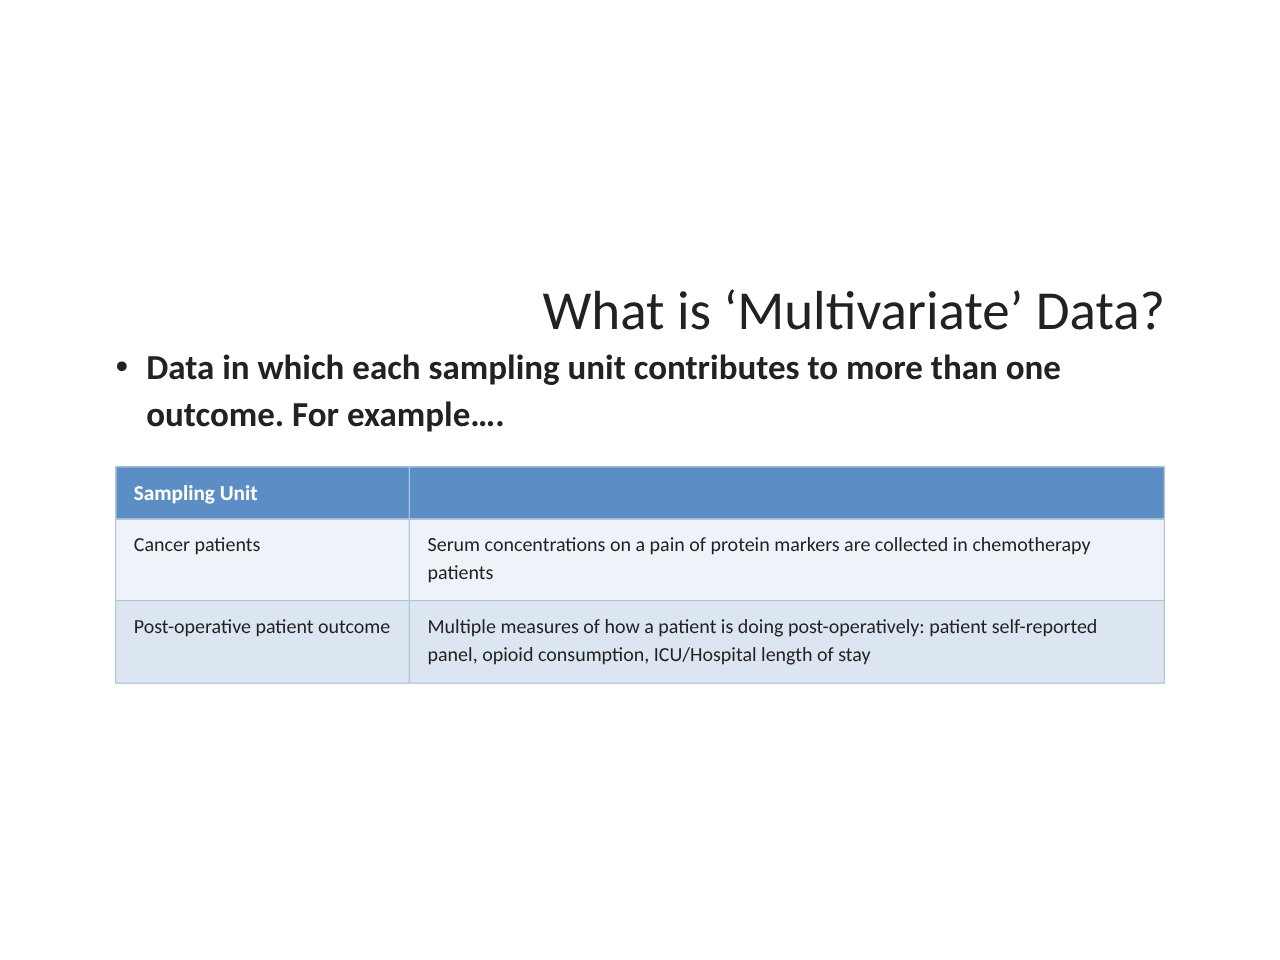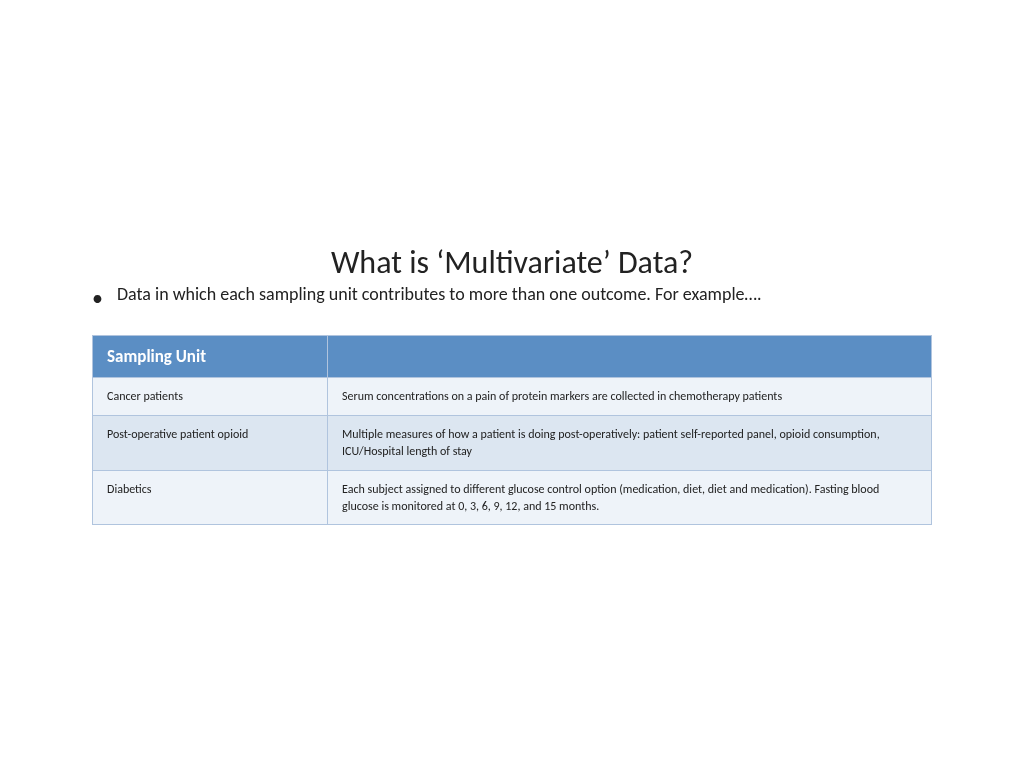--- a/index.html
+++ b/index.html
@@ -18,22 +18,22 @@
       justify-content: center;
       overflow: hidden;
     }
 
     .slide {
       width: 960px;
       padding: 30px 60px 30px 60px;
     }
 
     .title {
-      text-align: center;
-      font-size: 32px;
+      text-align: right;
+      font-size: 44px;
       font-weight: normal;
       color: #222222;
       font-family: 'Calibri', Arial, sans-serif;
     }
 
     .bullet-section {
       margin-bottom: 22px;
     }
 
     .bullet-item {
@@ -45,39 +45,40 @@
     }
 
     .bullet-dot {
       margin-right: 14px;
       margin-top: 2px;
       font-size: 22px;
       flex-shrink: 0;
     }
 
     .bullet-text {
-      font-size: 18px;
+      font-size: 28px;
+      font-weight: bold;
     }
 
     table {
       width: 100%;
       border-collapse: collapse;
       margin-top: 4px;
     }
 
     .header-row td {
       background-color: #5b8ec4;
       color: #ffffff;
       font-weight: bold;
       font-size: 17px;
       padding: 10px 14px;
     }
 
     .data-row td {
-      font-size: 12px;
+      font-size: 16px;
       color: #222222;
       padding: 10px 14px;
       vertical-align: top;
       line-height: 1.4;
     }
 
     .data-row:nth-child(even) td {
       background-color: #dce6f1;
     }
 
@@ -117,23 +118,19 @@
         <td class="col-unit">Sampling Unit</td>
         <td class="col-desc"></td>
       </tr>
     </thead>
     <tbody id="table-body">
     <tr class="data-row">
           <td class="col-unit">Cancer patients</td>
           <td class="col-desc">Serum concentrations on a pain of protein markers are collected in chemotherapy patients</td>
         </tr>
         <tr class="data-row">
-          <td class="col-unit">Post-operative patient opioid</td>
+          <td class="col-unit">Post-operative patient outcome</td>
           <td class="col-desc">Multiple measures of how a patient is doing post-operatively: patient self-reported panel, opioid consumption, ICU/Hospital length of stay</td>
-        </tr>
-        <tr class="data-row">
-          <td class="col-unit">Diabetics</td>
-          <td class="col-desc">Each subject assigned to different glucose control option (medication, diet, diet and medication). Fasting blood glucose is monitored at 0, 3, 6, 9, 12, and 15 months.</td>
         </tr>
       </tbody>
   </table>
 
 </div>
 
 </body></html>

